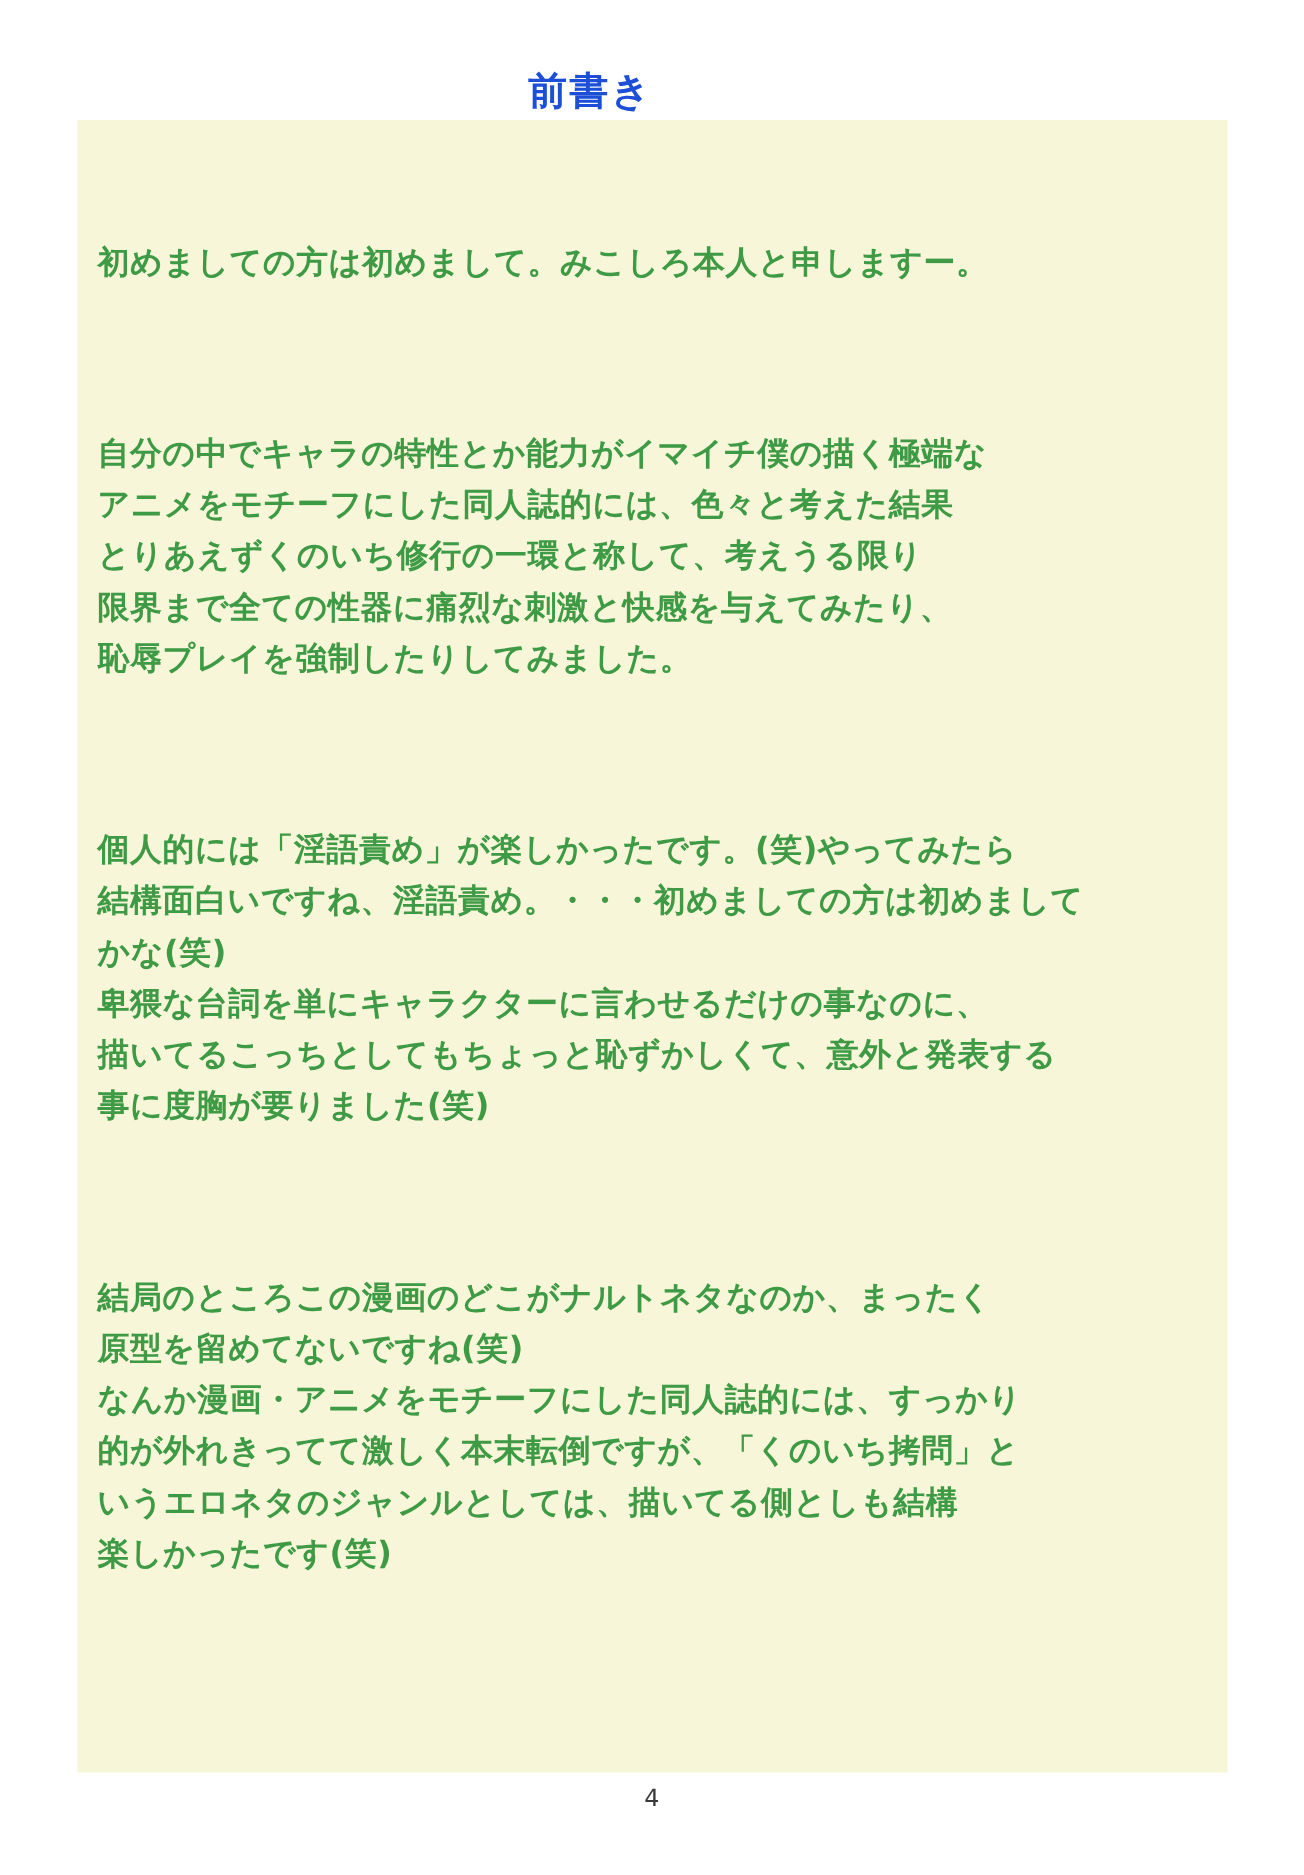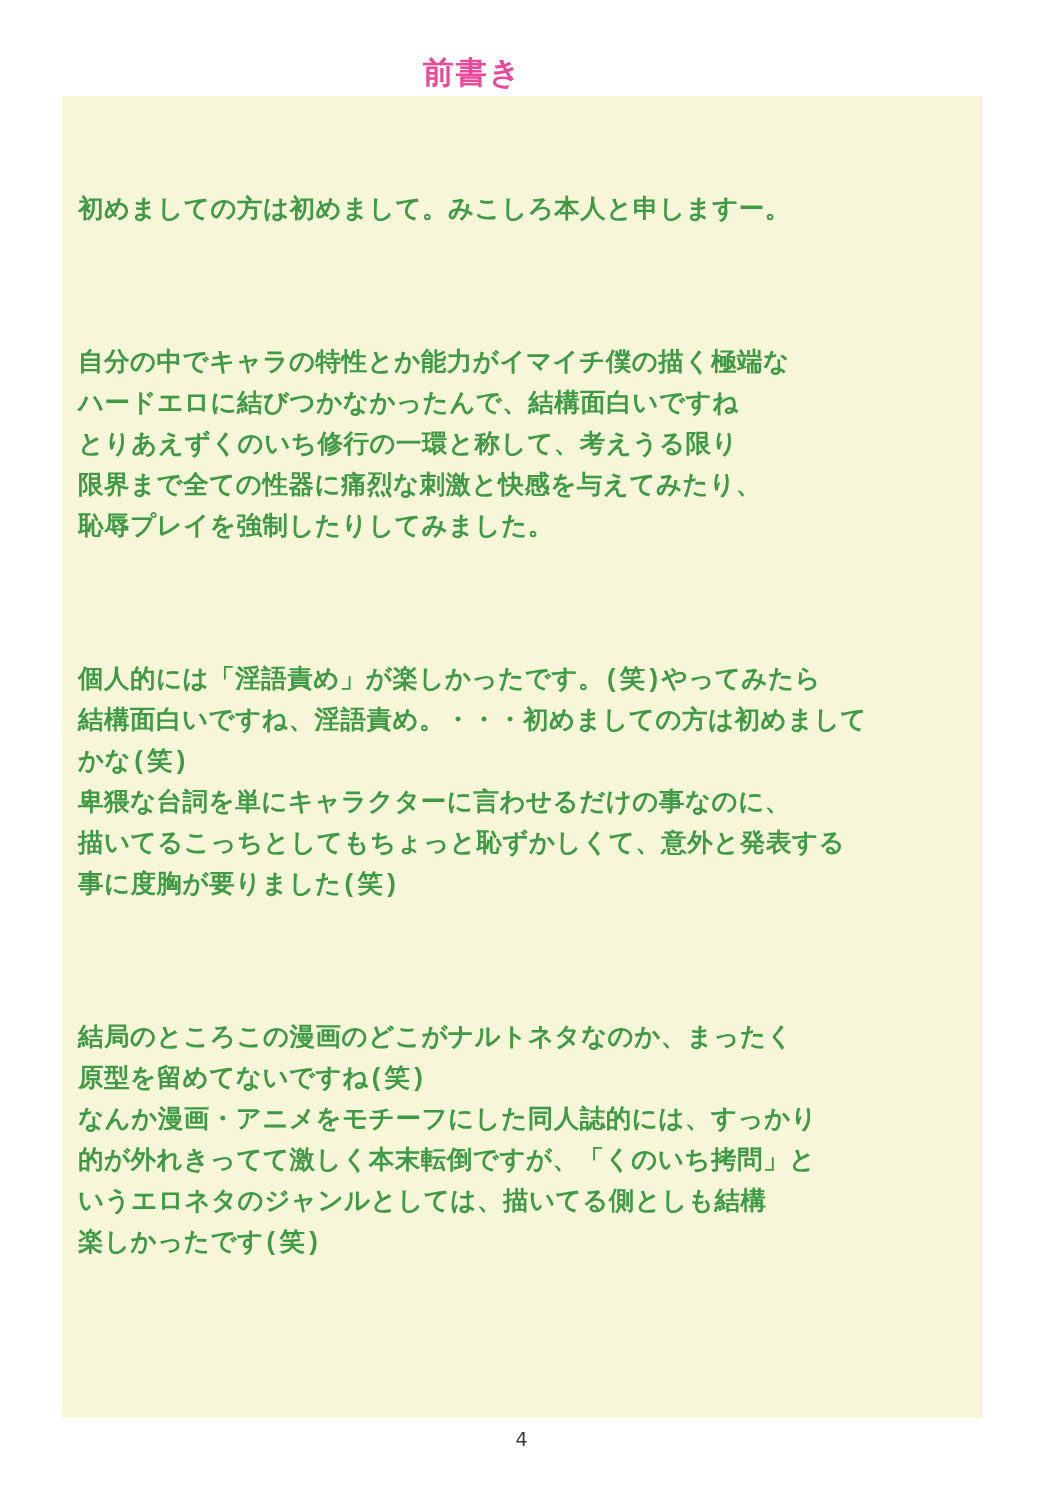--- a/index.html
+++ b/index.html
@@ -33,42 +33,41 @@
 
   .doc-title {
     position: absolute;
     left: 0;
     top: 52px;
     width: 945px;
     text-align: center;
     font-family: "DejaVu Sans", sans-serif;
     font-weight: bold;
     font-size: 31px;
-    color: #ec4899;
+    color: #1d4ed8;
     letter-spacing: 2px;
   }
 
   .body-text {
     position: absolute;
     left: 78px;
     top: 108px;
     width: 890px;
     color: #3f9a46;
     font-family: "DejaVu Sans", sans-serif;
     font-weight: bold;
     font-size: 25.5px;
     line-height: 41px;
     letter-spacing: 0.5px;
     white-space: pre-wrap;
   }
 
   .para {
     margin: 0 0 30px 0;
     white-space: pre-wrap;
-    font-family: Liberation Mono, monospace;
   }
   .para:last-child { margin-bottom: 16px; }
 
   .page-number {
     position: absolute;
     left: 0;
     top: 1428px;
     width: 1043px;
     text-align: center;
     font-family: "DejaVu Sans", sans-serif;
@@ -81,21 +80,21 @@
 
 <div class="page">
 
   <div class="paper-block"></div>
 
   <div class="doc-title">前書き</div>
 
   <div class="body-text">
     <p class="para">初めましての方は初めまして。みこしろ本人と申しますー。</p>
     <p class="para">自分の中でキャラの特性とか能力がイマイチ僕の描く極端な
-ハードエロに結びつかなかったんで、結構面白いですね
+アニメをモチーフにした同人誌的には、色々と考えた結果
 とりあえずくのいち修行の一環と称して、考えうる限り
 限界まで全ての性器に痛烈な刺激と快感を与えてみたり、
 恥辱プレイを強制したりしてみました。</p>
     <p class="para">個人的には「淫語責め」が楽しかったです。(笑)やってみたら
 結構面白いですね、淫語責め。・・・初めましての方は初めまして
 かな(笑)
 卑猥な台詞を単にキャラクターに言わせるだけの事なのに、
 描いてるこっちとしてもちょっと恥ずかしくて、意外と発表する
 事に度胸が要りました(笑)</p>
     <p class="para">結局のところこの漫画のどこがナルトネタなのか、まったく

